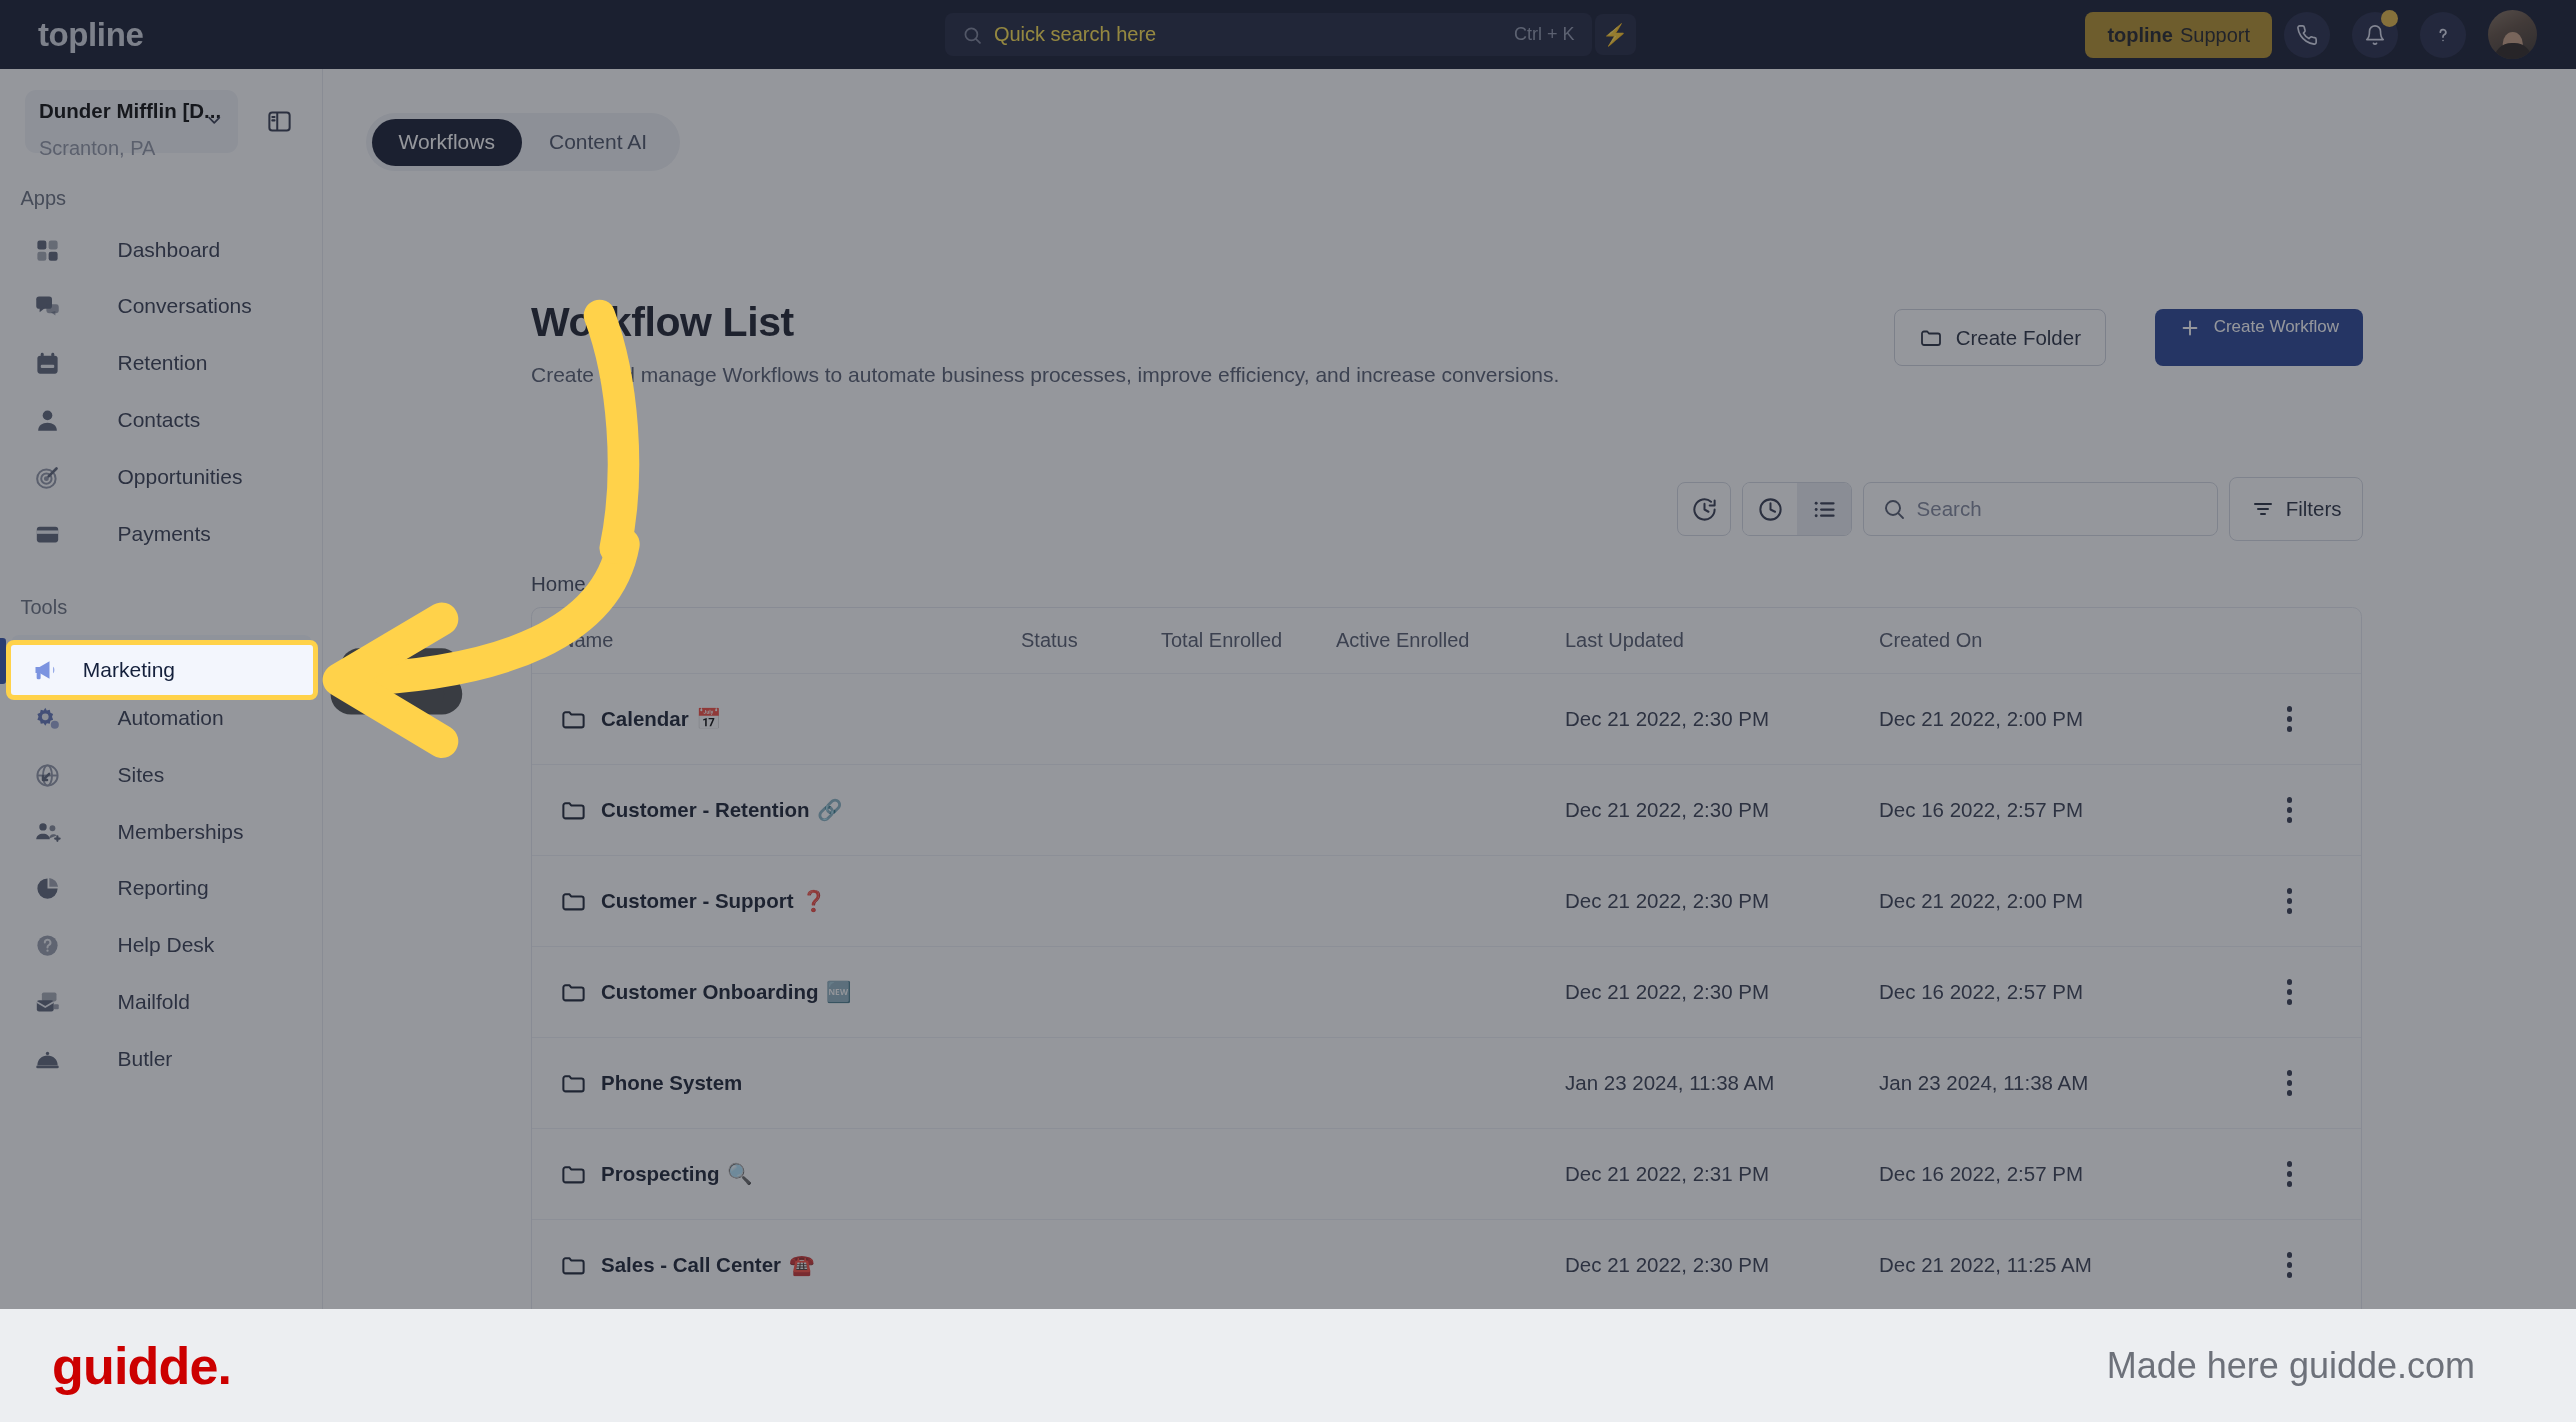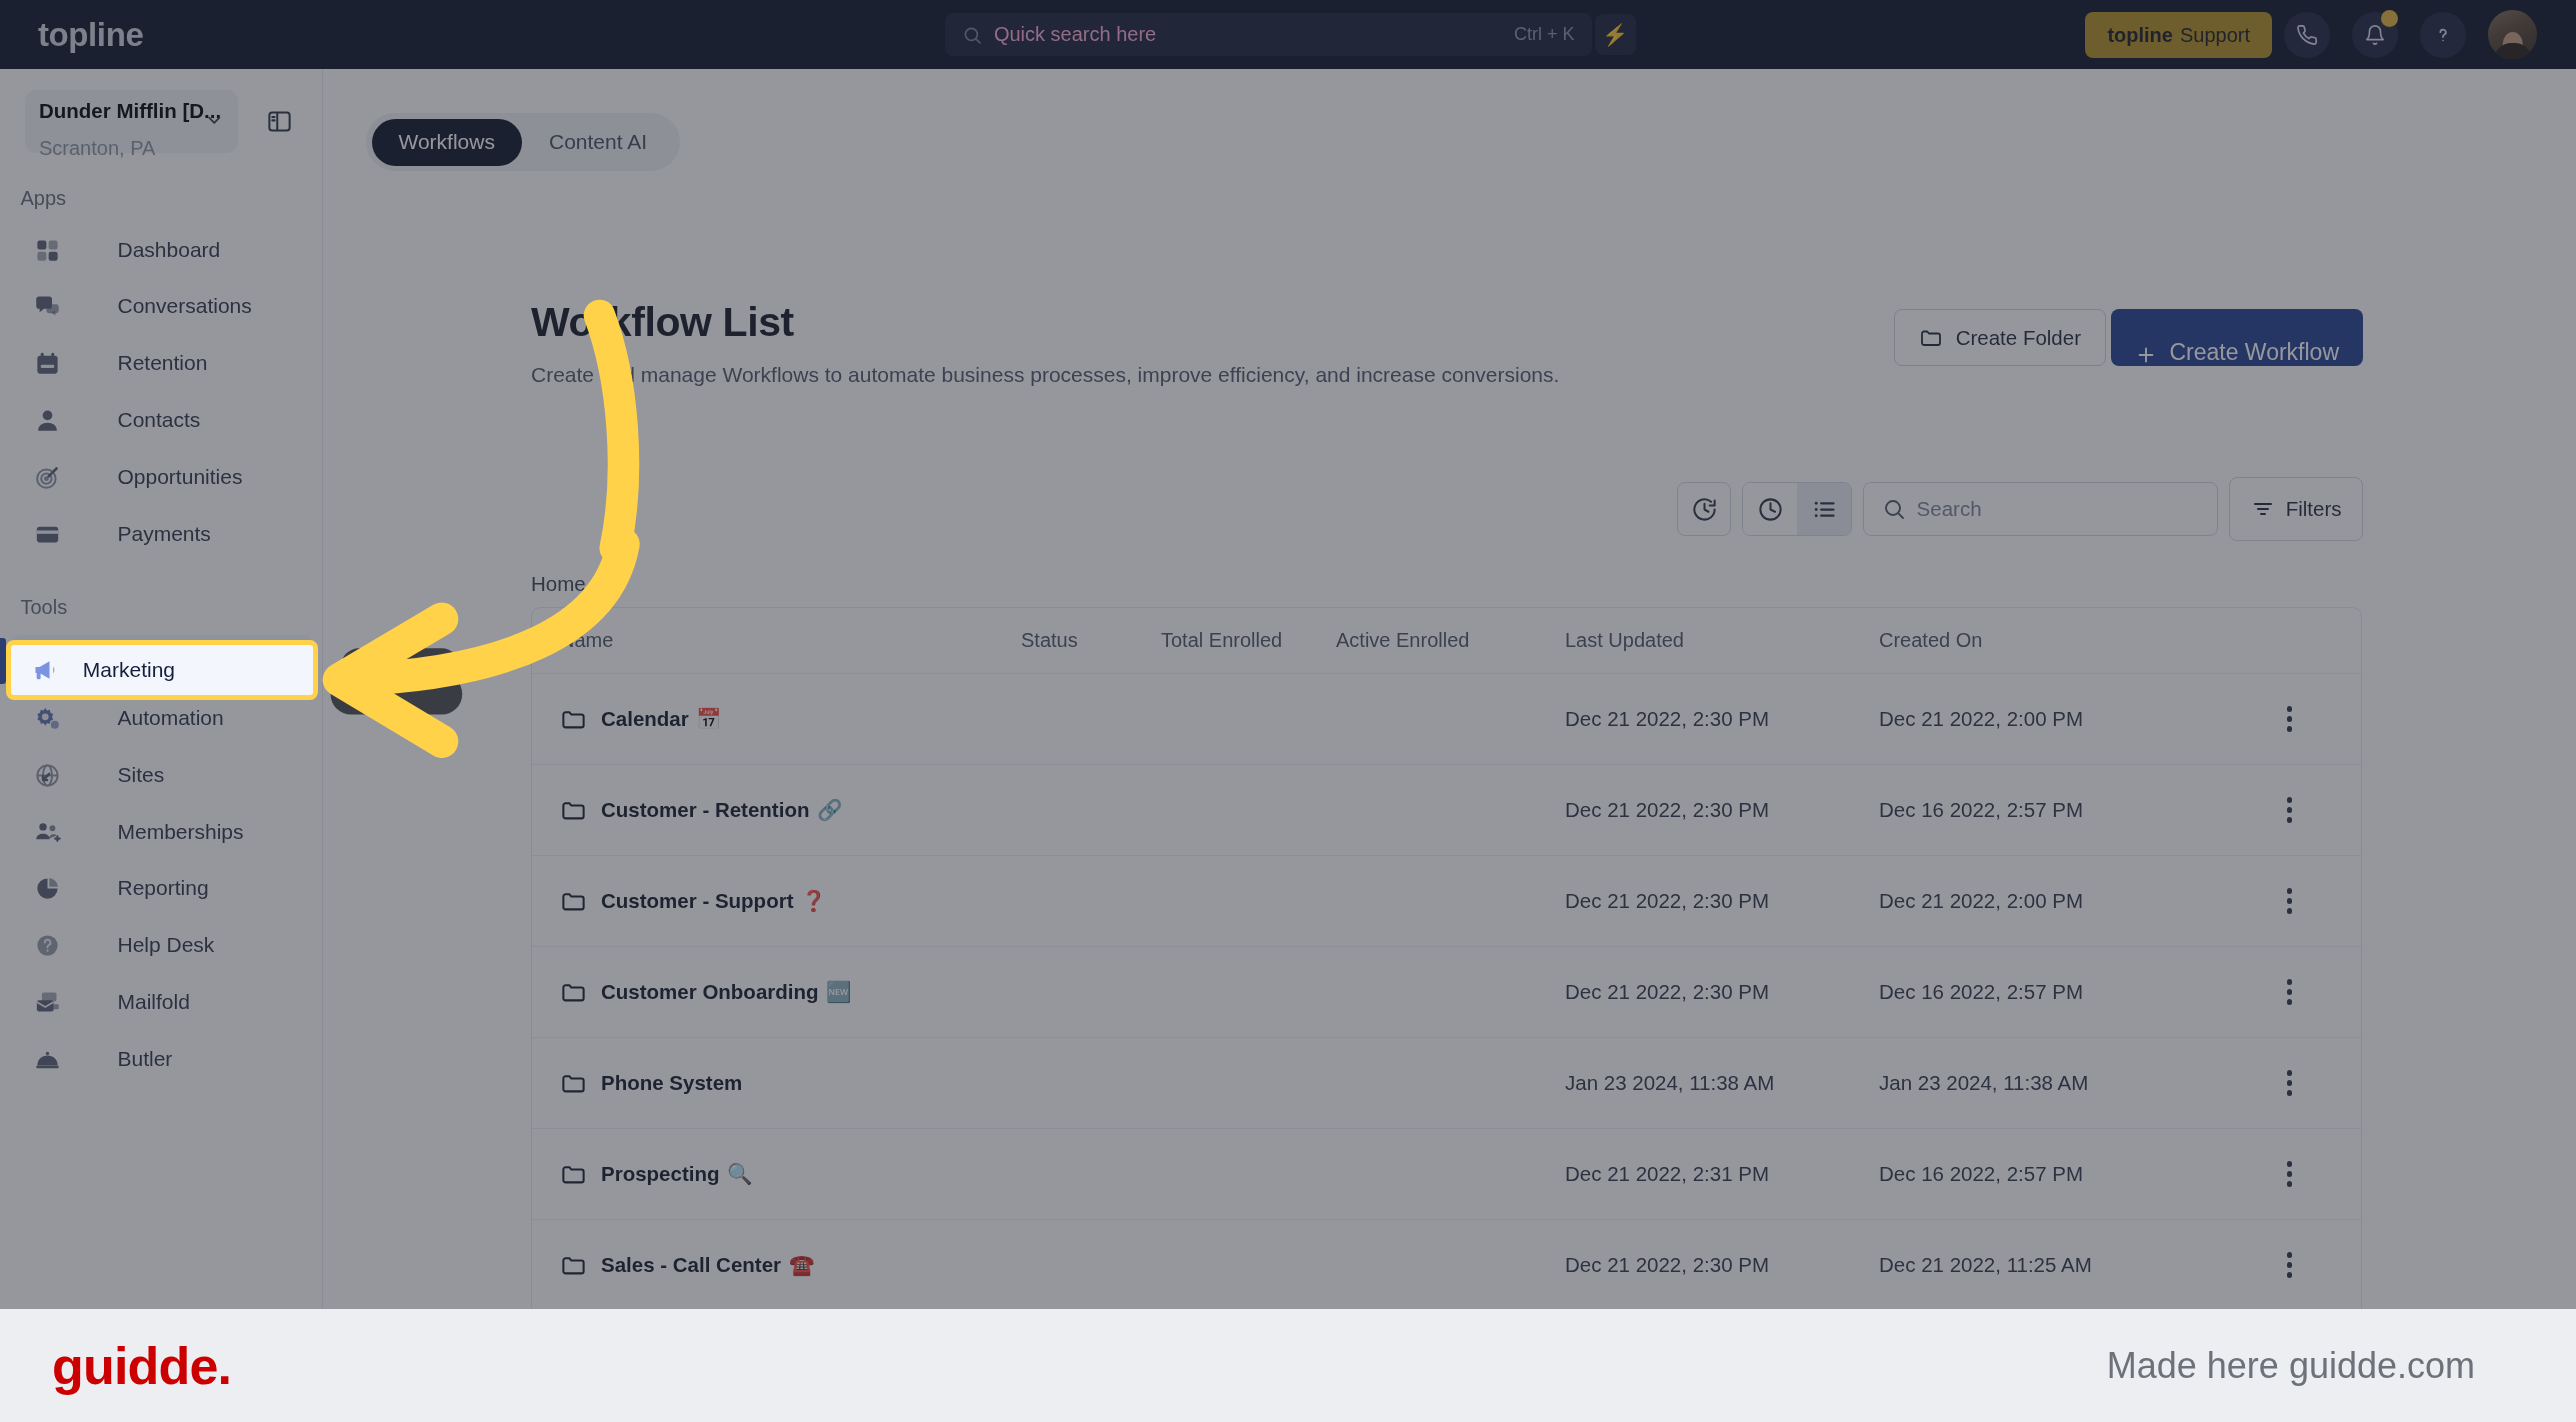--- a/index.html
+++ b/index.html
@@ -34,21 +34,21 @@
   .qsearch {
     position: absolute; left: 945px; top: 13.4px;
     width: 647px; height: 43px;
     background: #171c37;
     border-radius: 8px;
     display: flex; align-items: center;
     padding: 0 17.4px;
   }
   .qsearch .mag { width: 20.5px; height: 20.5px; flex: 0 0 auto; opacity: .75; }
   .qsearch .ph {
-    margin-left: 11px; color: #f9a8d4; font-size: 20px;
+    margin-left: 11px; color: #fde047; font-size: 20px;
     flex: 1;
   }
   .qsearch .kbd { color: #8c93a8; font-size: 18px; }
   .bolt {
     position: absolute; left: 1595px; top: 14px;
     width: 41px; height: 41px; border-radius: 8px;
     background: #171c37;
     display: flex; align-items: center; justify-content: center;
     font-size: 21px; color: #e8b33a;
   }
@@ -217,25 +217,25 @@
     position: absolute; right: 470px; top: 240px;
     height: 57px; padding: 0 24px;
     background: transparent; border: 0.8px solid #ccd0da;
     border-radius: 8px;
     display: flex; align-items: center; gap: 12.6px;
     font-size: 20.5px; color: #1d2436;
     cursor: pointer;
   }
   .btn-workflow {
     position: absolute; right: 213px; top: 240px;
-    height: 57px; padding: 0 24px;
+    height: 57px; padding: 8px 24px;
     background: #1e3a8f; border: none;
     border-radius: 8px;
-    display: flex; align-items: flex-end; gap: 12.6px;
-    font-size: 23px; color: #ffffff;
+    display: flex; align-items: flex-start; gap: 12.6px;
+    font-size: 17px; color: #ffffff;
     cursor: pointer;
   }
 
   .toolbar { position: absolute; right: 213px; top: 413px; height: 54px; display: flex; align-items: center; gap: 11px; }
   .tb-btn {
     width: 54px; height: 54px;
     border: 0.8px solid #d3d7e0; border-radius: 8px;
     background: #fff;
     display: flex; align-items: center; justify-content: center;
     cursor: pointer;

